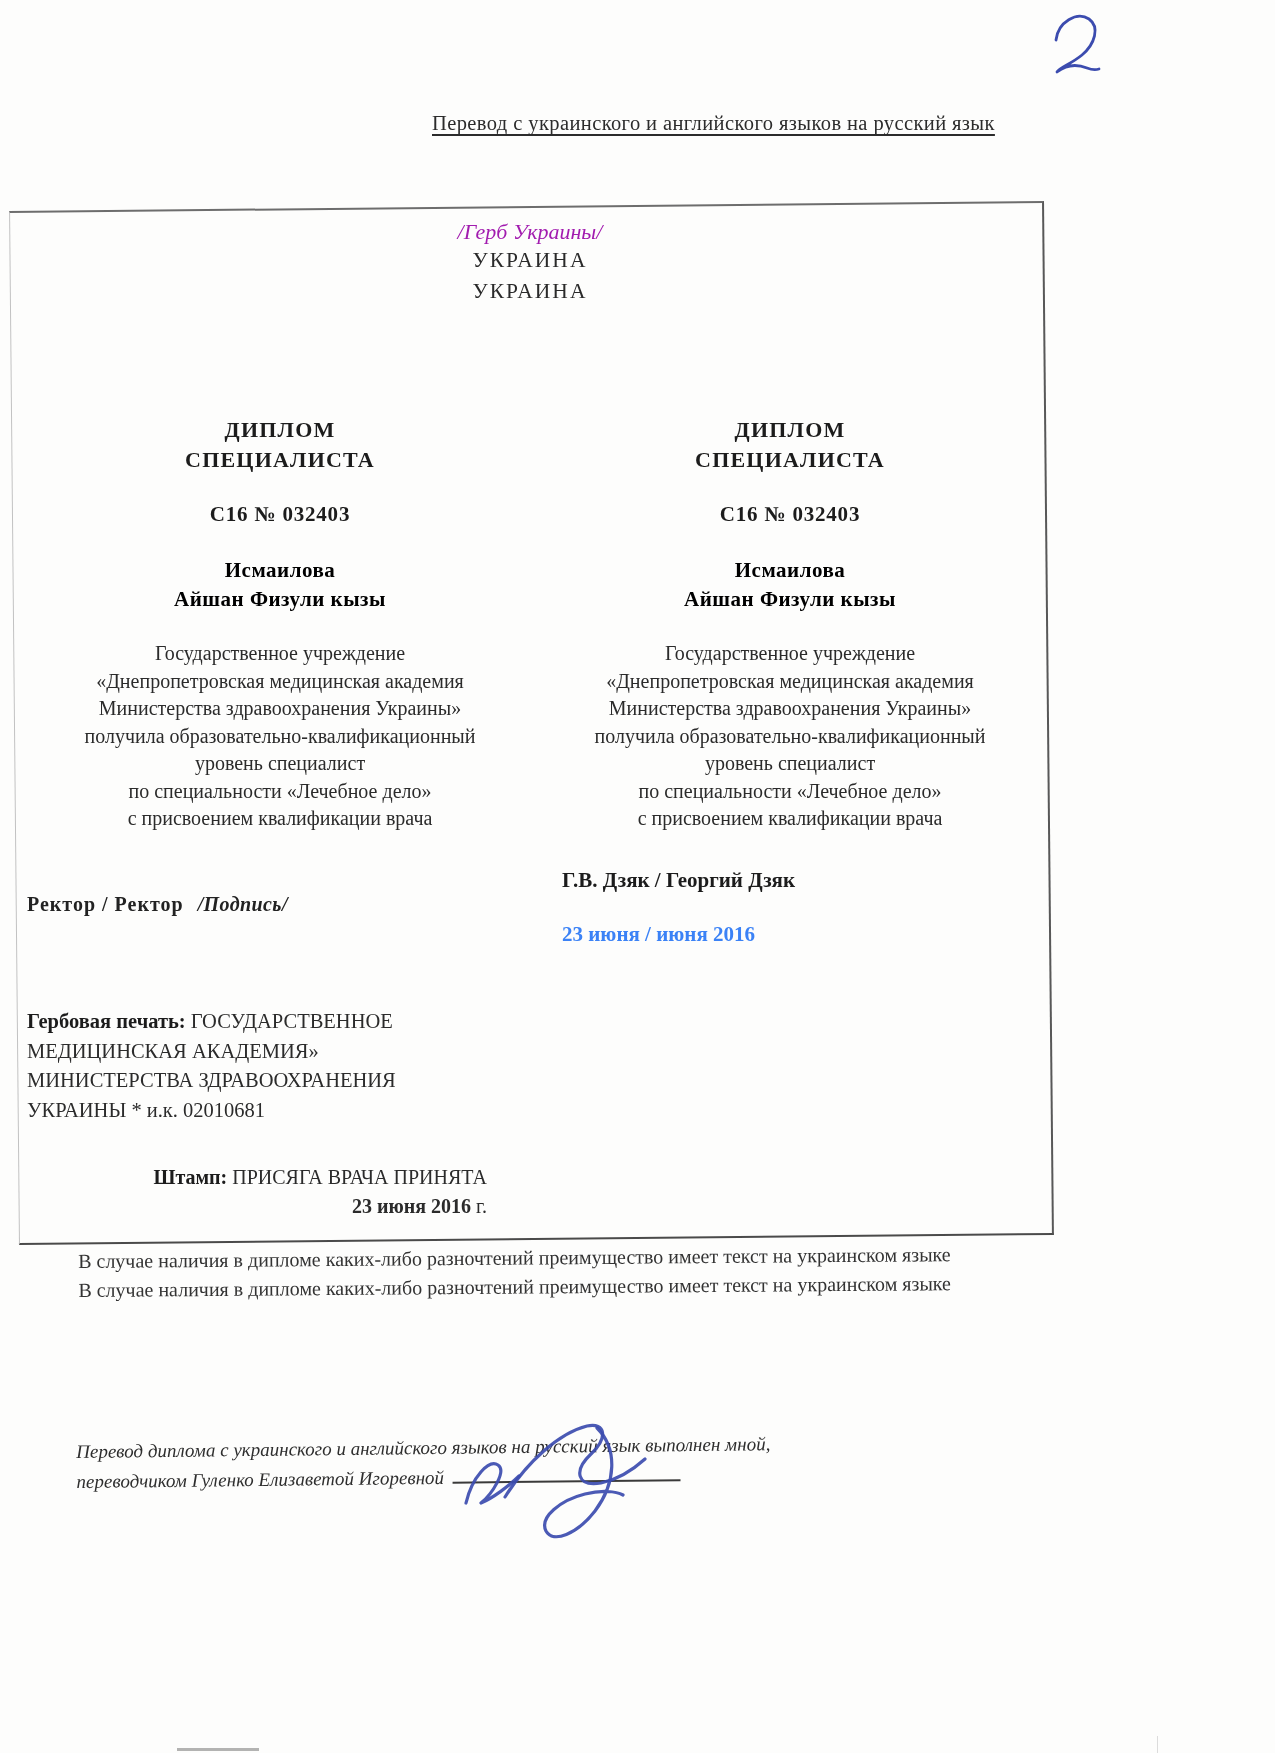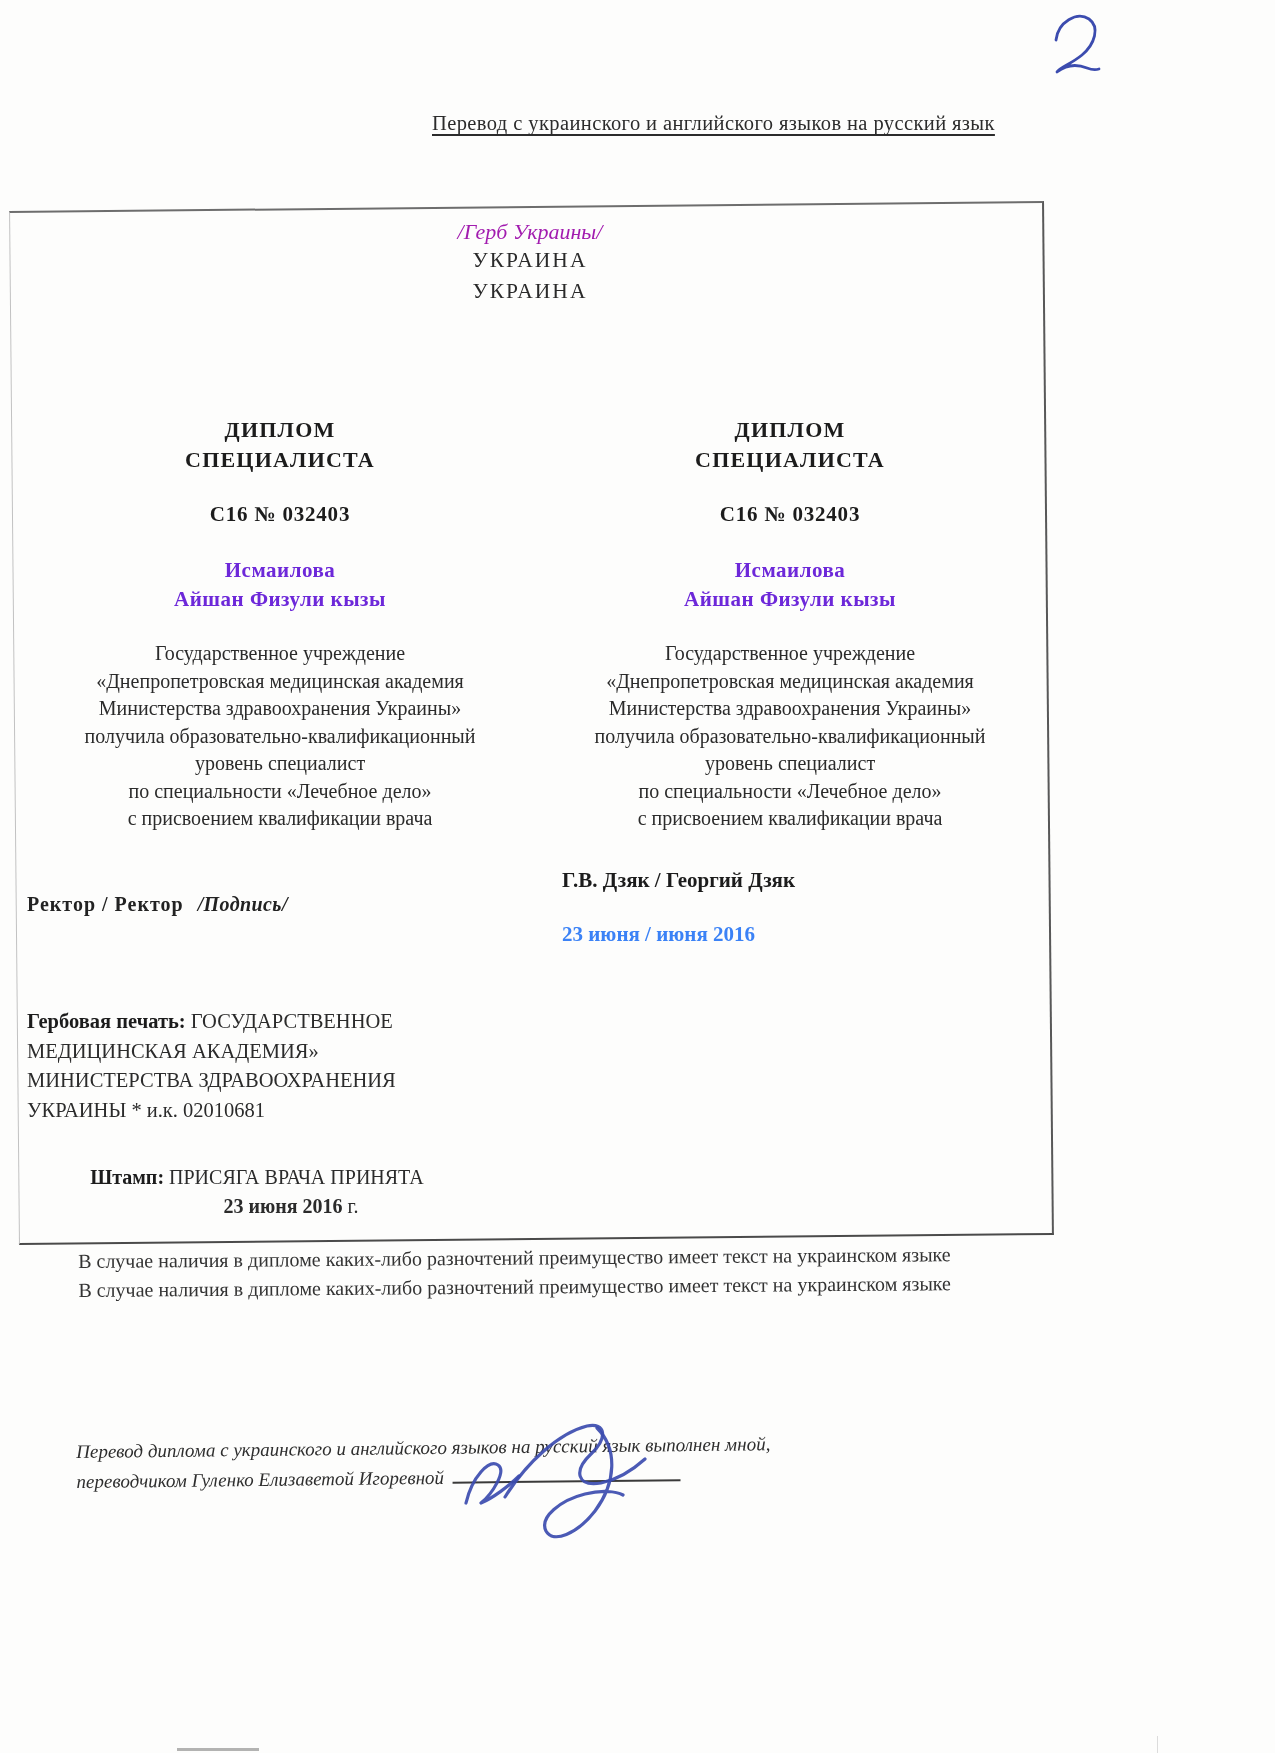--- a/index.html
+++ b/index.html
@@ -33,30 +33,30 @@
   .country{font-size:21.5px;letter-spacing:2px;color:#2a2a2a;}
   .country-1{top:248px;left:14px;width:1032px;}
   .country-2{top:279px;left:14px;width:1032px;}
 
   .col{top:415px;width:500px;text-align:center;}
   .col-left{left:30px;}
   .col-right{left:540px;}
 
   .doc-title{font-size:22px;font-weight:bold;line-height:30px;letter-spacing:1.2px;color:#1c1c1c;}
   .serial{margin-top:24px;font-size:21px;font-weight:bold;line-height:30px;letter-spacing:.8px;color:#1c1c1c;}
-  .holder{margin-top:27px;font-size:21px;font-weight:bold;line-height:29px;letter-spacing:.5px;color:#6d28d9;}
+  .holder{margin-top:27px;font-size:21px;font-weight:bold;line-height:29px;letter-spacing:.5px;color:#000000;}
   .body-par{margin-top:26px;font-size:20px;line-height:27.5px;color:#2b2b2b;}
 
   .rector-line{top:873px;left:27px;font-size:20px;font-weight:bold;letter-spacing:1px;color:#222;margin-top:20px;}
   .rector-note{font-style:italic;margin-left:14px;letter-spacing:.4px;}
 
   .seal-block{top:1007px;left:27px;width:460px;text-align:left;font-size:20.5px;line-height:29.5px;color:#2b2b2b;}
   .seal-label{font-weight:bold;color:#1c1c1c;}
 
-  .stamp-block{top:1163px;left:27px;width:460px;text-align:center;font-size:20px;line-height:29px;color:#2b2b2b;}
+  .stamp-block{top:1163px;left:27px;width:460px;text-align:right;font-size:20px;line-height:29px;color:#2b2b2b;}
   .stamp-label{font-weight:bold;color:#1c1c1c;}
   .stamp-date-row{padding-left:68px;}
   .stamp-date{font-weight:bold;}
 
   .rector-name{top:868px;left:562px;font-size:21px;font-weight:bold;color:#1c1c1c;}
   .issue-date{top:922px;left:562px;font-size:21px;font-weight:bold;color:#3b82f6;}
 
   .disclaimer{
     top:1247px;left:78px;width:965px;font-size:20px;line-height:28.5px;color:#333;
     transform:rotate(-0.45deg);transform-origin:left top;

